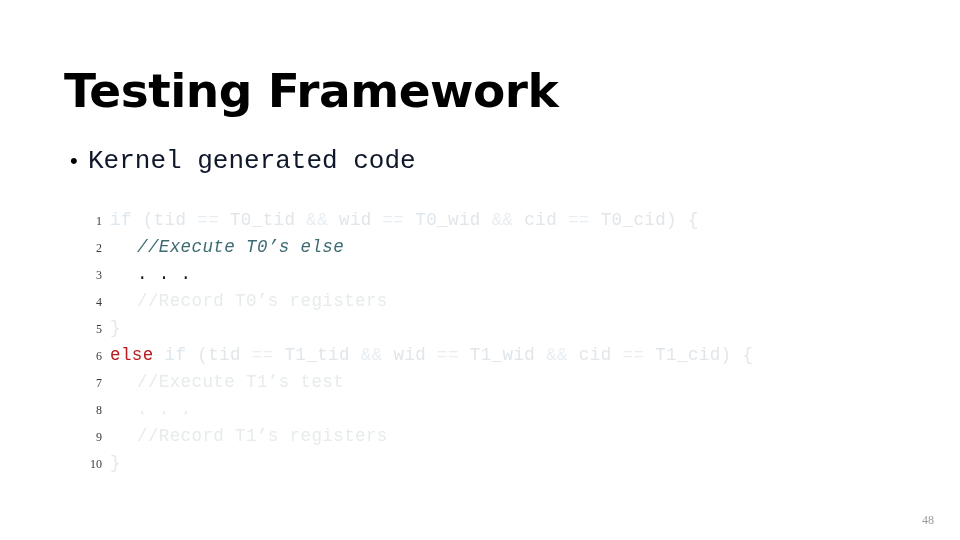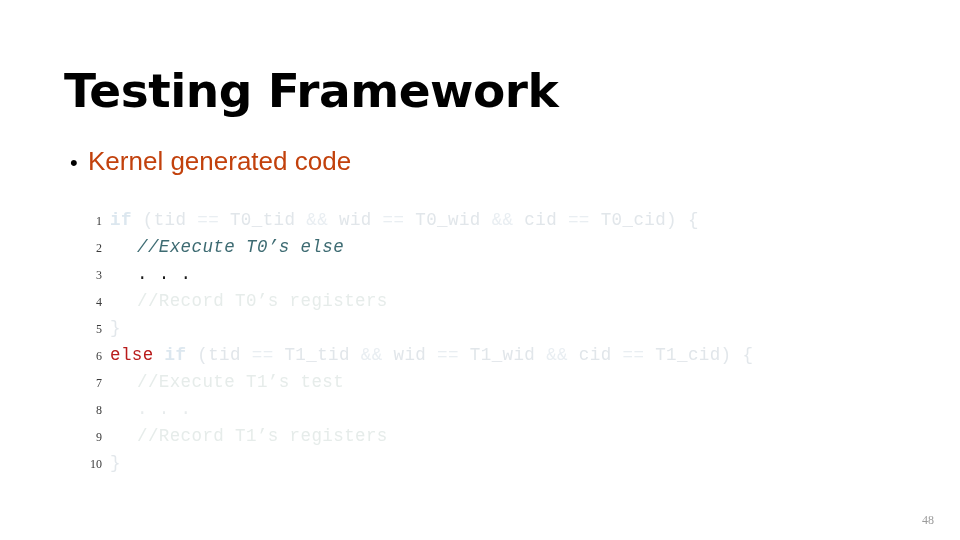--- a/index.html
+++ b/index.html
@@ -44,24 +44,24 @@
     align-items: baseline;
     color: #000000;
   }
   .bullet-marker {
     font-size: 22px;
     line-height: 1;
     width: 18px;
     color: #000000;
   }
   .bullet-text {
-    font-family: Liberation Sans, sans-serif;
+    font-family: Liberation Mono, monospace;
     font-size: 26px;
     line-height: 1.2;
-    color: #c2410c;
+    color: #0f172a;
     white-space: nowrap;
   }
 
   
   .code-block {
     position: absolute;
     left: 72px;
     top: 210px;
     width: 830px;
   }
@@ -82,21 +82,21 @@
   }
   .code-text {
     font-family: "Liberation Mono", "DejaVu Sans Mono", monospace;
     font-size: 17.5px;
     letter-spacing: 0.4px;
     white-space: pre;
   }
   .indent { padding-left: 27px; }
 
   
-  .kw-if      { color: #dce7ef; font-weight: bold; }
+  .kw-if      { color: #dce7ef; }
   .kw-else    { color: #b91c1c; margin-top: 30px; }
   .ident      { color: #e1e6ea; }
   .op         { color: #e9eef2; }
   .punc       { color: #e2e7eb; }
   .brace      { color: #e2e7eb; }
   .cmt-faded  { color: #e6ecea; }
   .cmt-strong { color: #3d6b72; font-style: italic; }
   .dots-strong{ color: #1a1a1a; }
   .dots-faded { color: #e8eced; }
 

